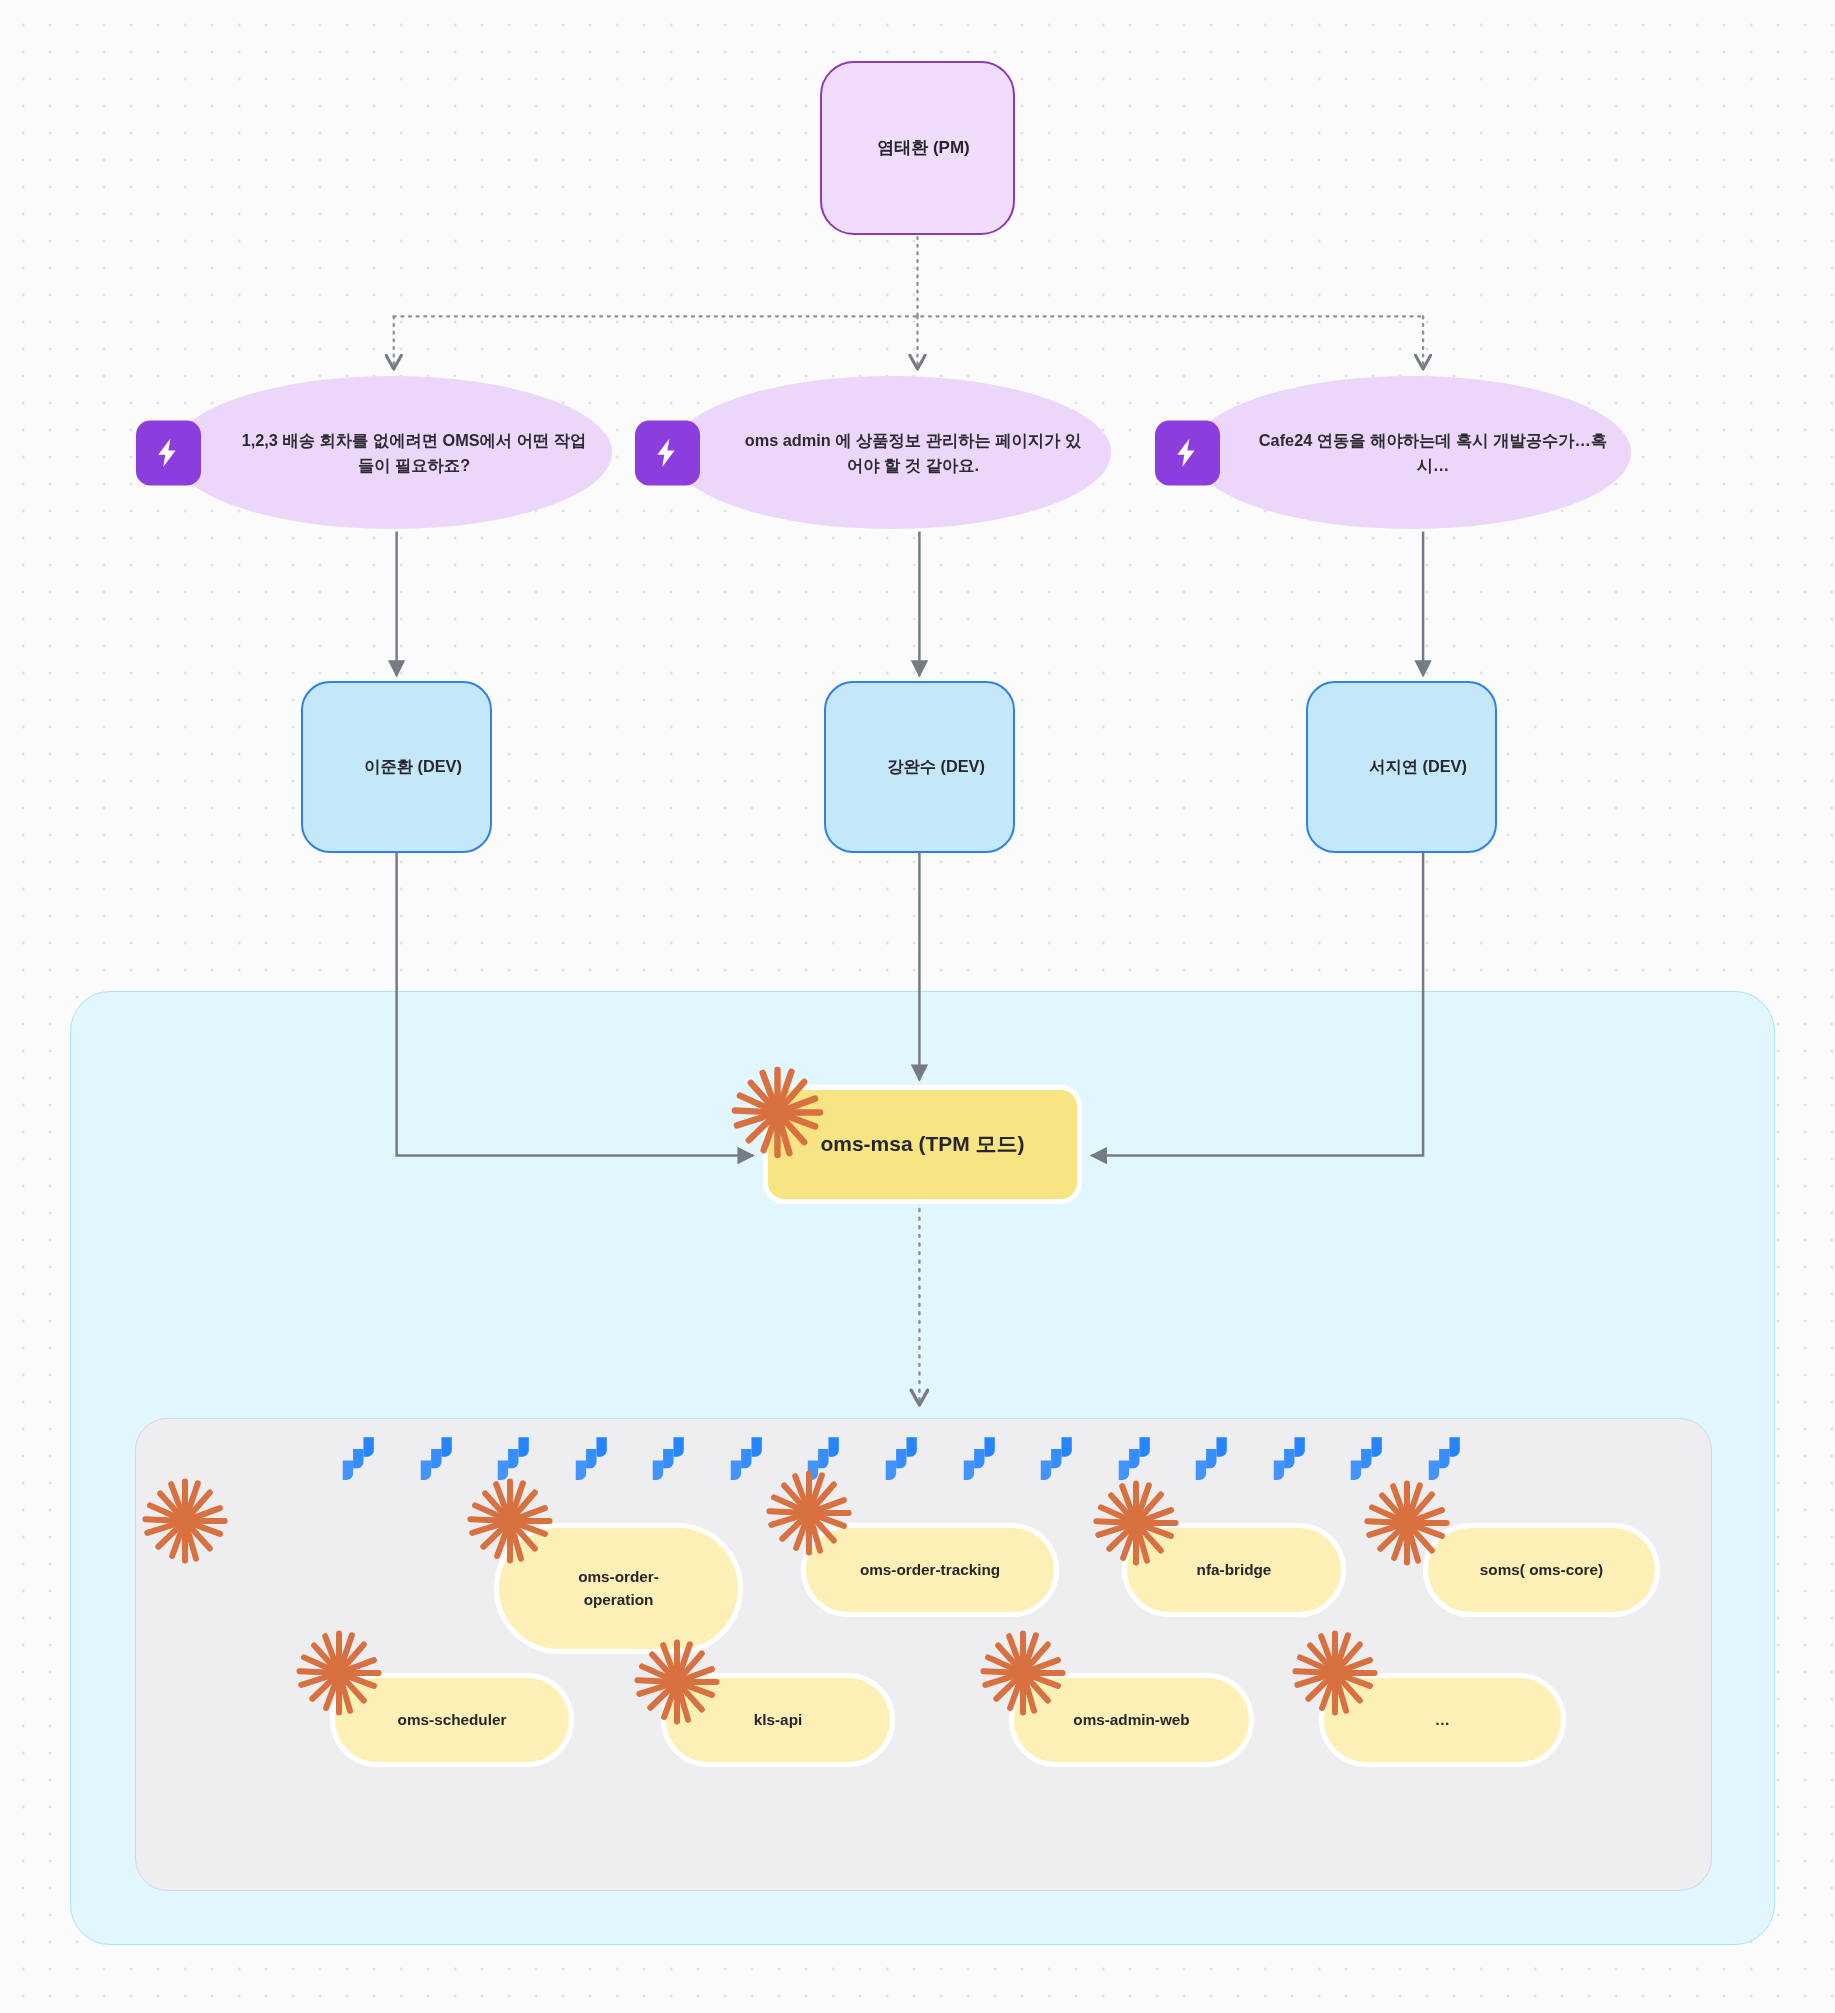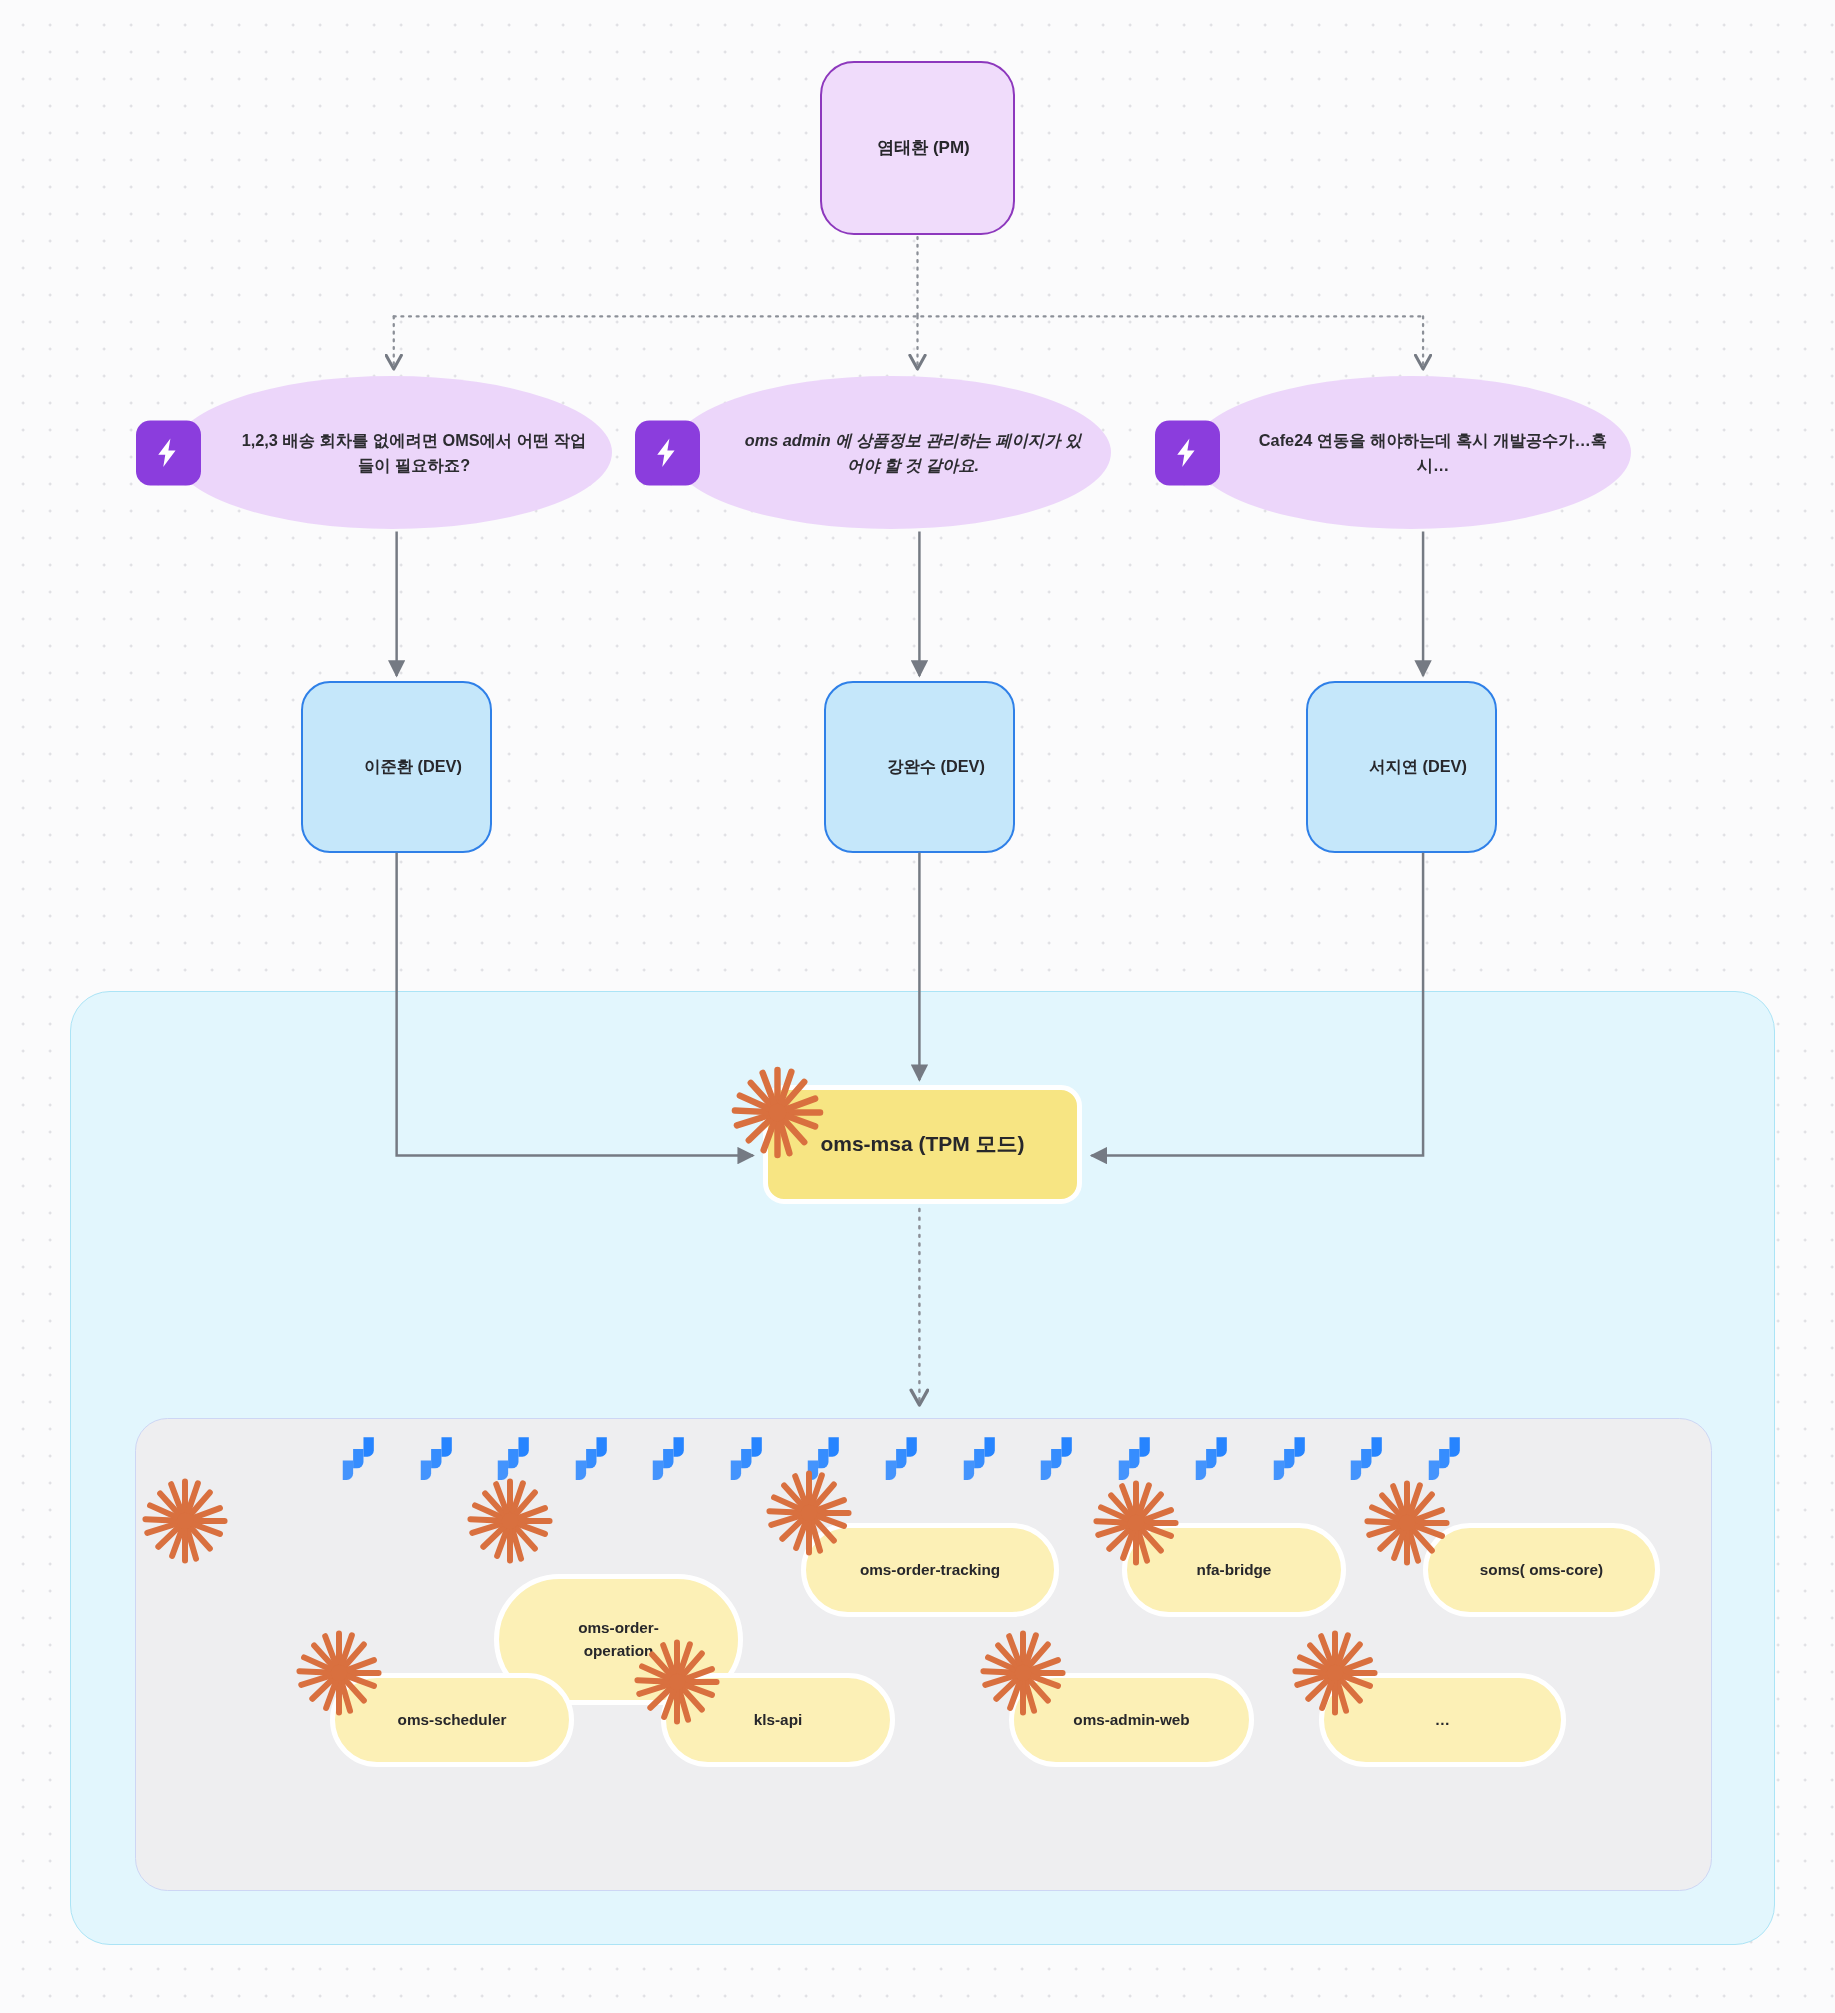--- a/index.html
+++ b/index.html
@@ -56,21 +56,21 @@
     position: absolute;
     left: 67px; right: 23px;
     top: 50%; transform: translateY(-50%);
     font-size: 16.3px;
     font-weight: bold;
     color: #2c2c30;
     text-align: center;
     line-height: 1.55;
   }
   #q1 { left: 172px; }
-  #q2 { left: 671px; font-style: italic; }
+  #q2 { left: 671px; }
   #q3 { left: 1191px; }
 
   .bolt-badge {
     position: absolute;
     width: 65px; height: 65px;
     top: 50%; transform: translateY(-50%);
     left: -36px;
     background: #8b3ddd;
     border-radius: 14.3px;
     display: flex; align-items: center; justify-content: center;
@@ -414,21 +414,21 @@
           <line x1="50" y1="50" x2="9" y2="63"></line>
         <line x1="50" y1="50" x2="7" y2="48"></line>
           <line x1="50" y1="50" x2="12" y2="33"></line>
         <line x1="50" y1="50" x2="23" y2="20"></line>
           <line x1="50" y1="50" x2="35" y2="10"></line>
       </g>
         <circle cx="50" cy="50" r="9" fill="#d9703f"></circle>
     </svg>
   </span>
 
-  <div class="svc" style="left:494px; top:1574px; width:249px; height:131px;">
+  <div class="svc" style="left:494px; top:1523px; width:249px; height:131px;">
     <span class="nlabel">oms-order-
 operation</span>
   </div>
   <span class="burst" style="left:464px; top:1475px;">
     <svg viewBox="0 0 100 100" aria-hidden="true">
       <g stroke="#d9703f" stroke-width="6.5" stroke-linecap="round">
         <line x1="50" y1="50" x2="50" y2="7"></line>
           <line x1="50" y1="50" x2="64" y2="9"></line>
         <line x1="50" y1="50" x2="77" y2="19"></line>
           <line x1="50" y1="50" x2="88" y2="36"></line>

